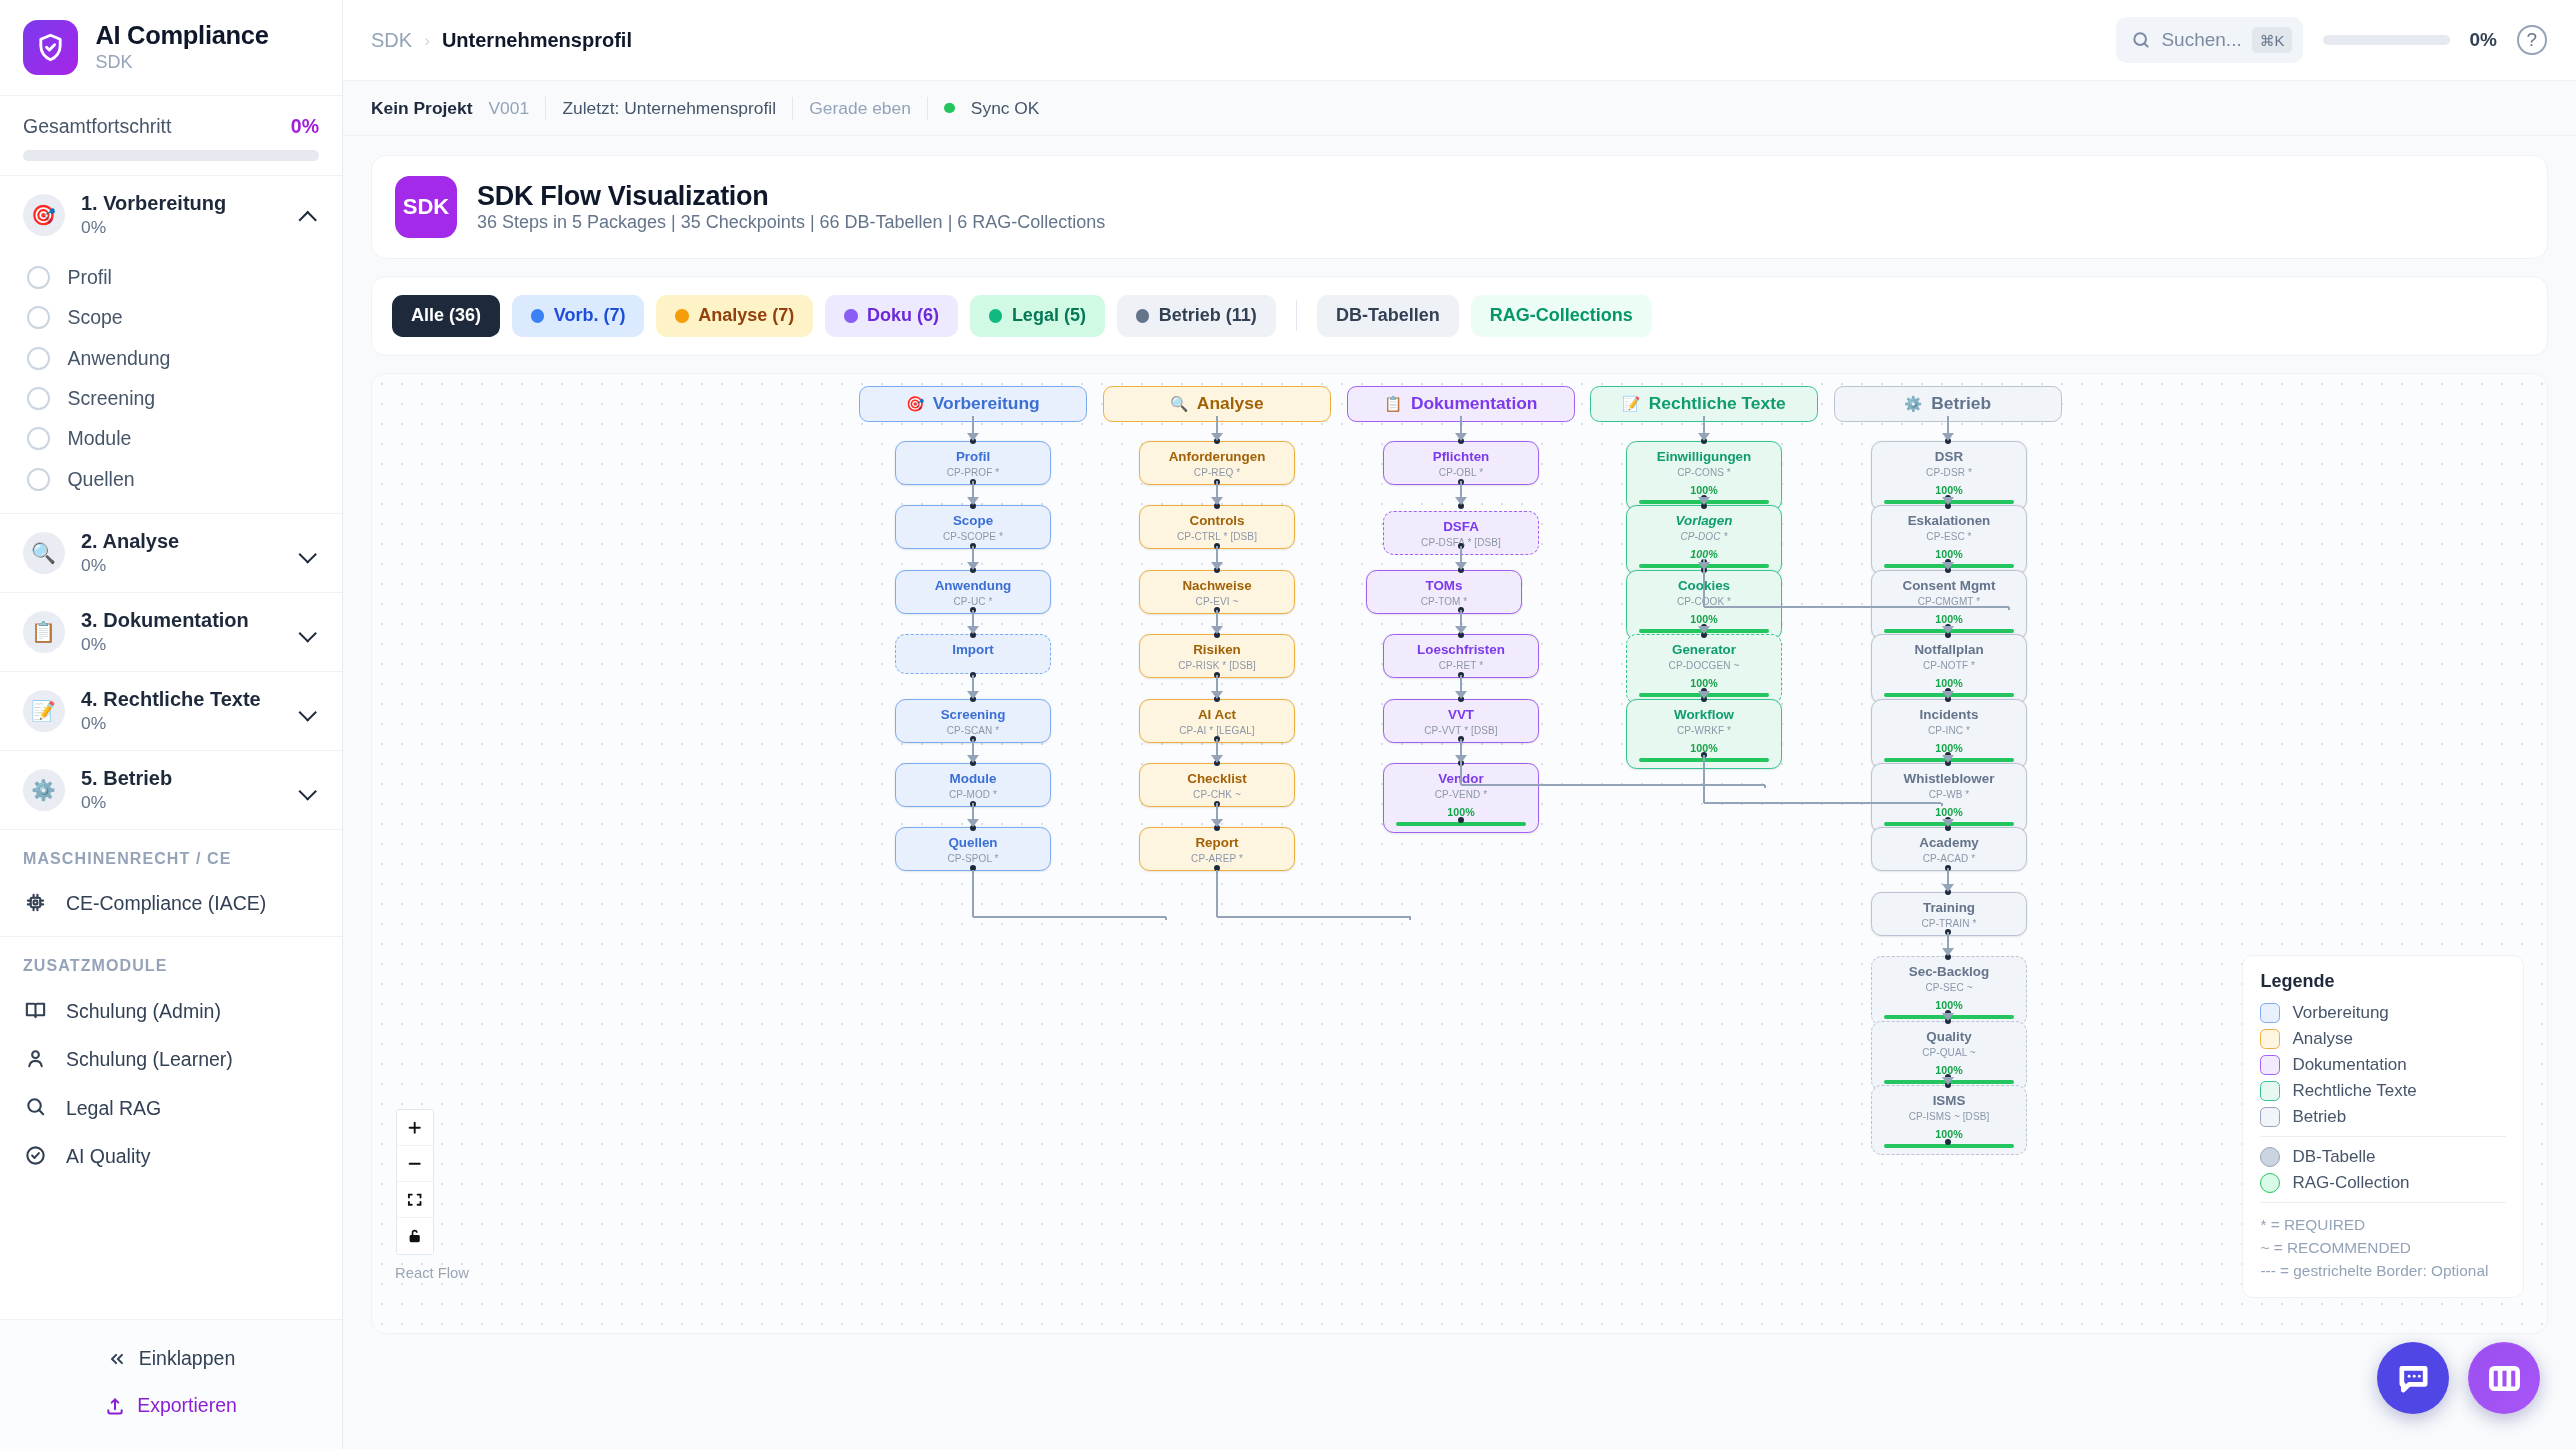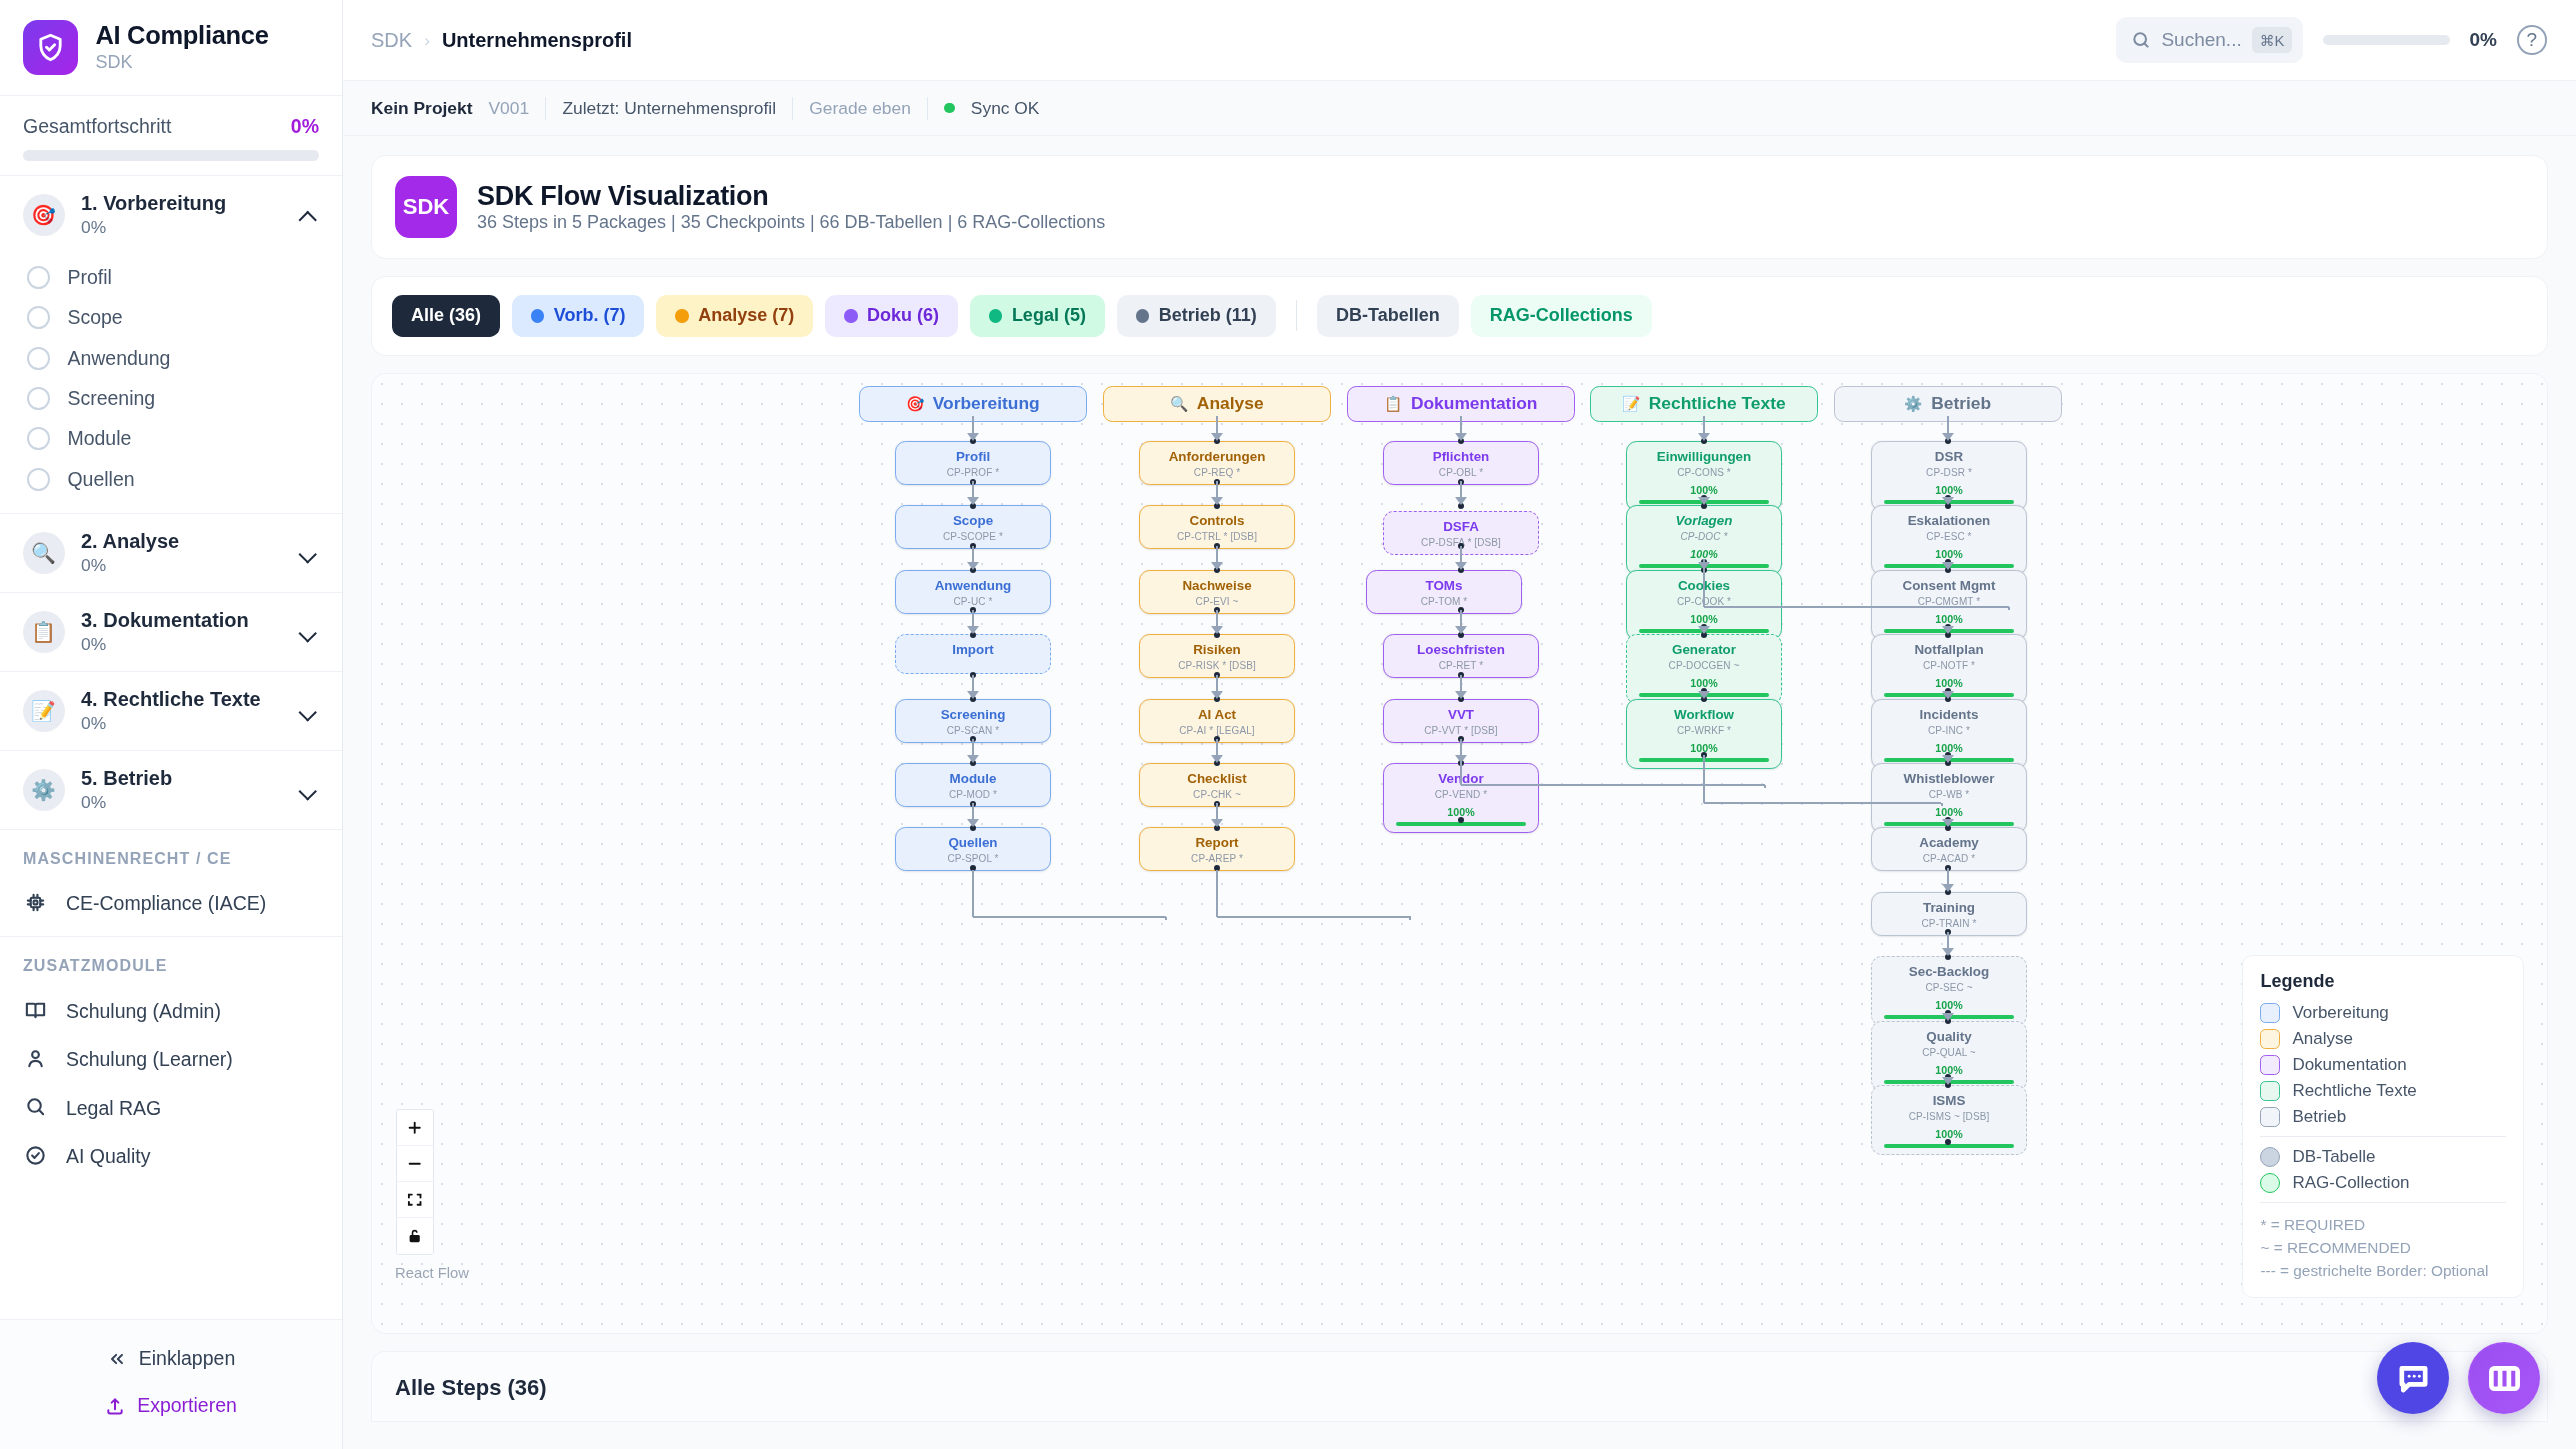--- a/index.html
+++ b/index.html
@@ -836,25 +836,20 @@
             <div class="edge v" style="left: 1392px; top: 411px; height: 2.7px;"></div>
             <div class="edge v" style="left: 1331px; top: 185px; height: 48px;"></div>
             <div class="edge h" style="left: 1332px; top: 232px; width: 305px;"></div>
             <div class="edge v" style="left: 1636px; top: 233px; height: 2.7px;"></div>
             <div class="edge v" style="left: 1331px; top: 381px; height: 48px;"></div>
             <div class="edge h" style="left: 1332px; top: 428px; width: 237px;"></div>
             <div class="edge v" style="left: 1569px; top: 429px; height: 2.7px;"></div>
           </div>
       </div>
 
-      <div class="card steps-card">
-        <div class="steps-head">
-          <div class="steps-title">Alle Steps (36)</div>
-        </div>
-      </div>
     </div>
   </main>
 </div>
 
 <div class="fabs">
   <div class="fab chat">
     <svg viewBox="0 0 24 24" stroke-linecap="round" stroke-linejoin="round">
       <path d="M4 5h16v11H9l-4 4v-4H4z"></path>
         <circle cx="9" cy="10.5" r="1" fill="#fff" stroke="none"></circle>
       <circle cx="12.5" cy="10.5" r="1" fill="#fff" stroke="none"></circle>

